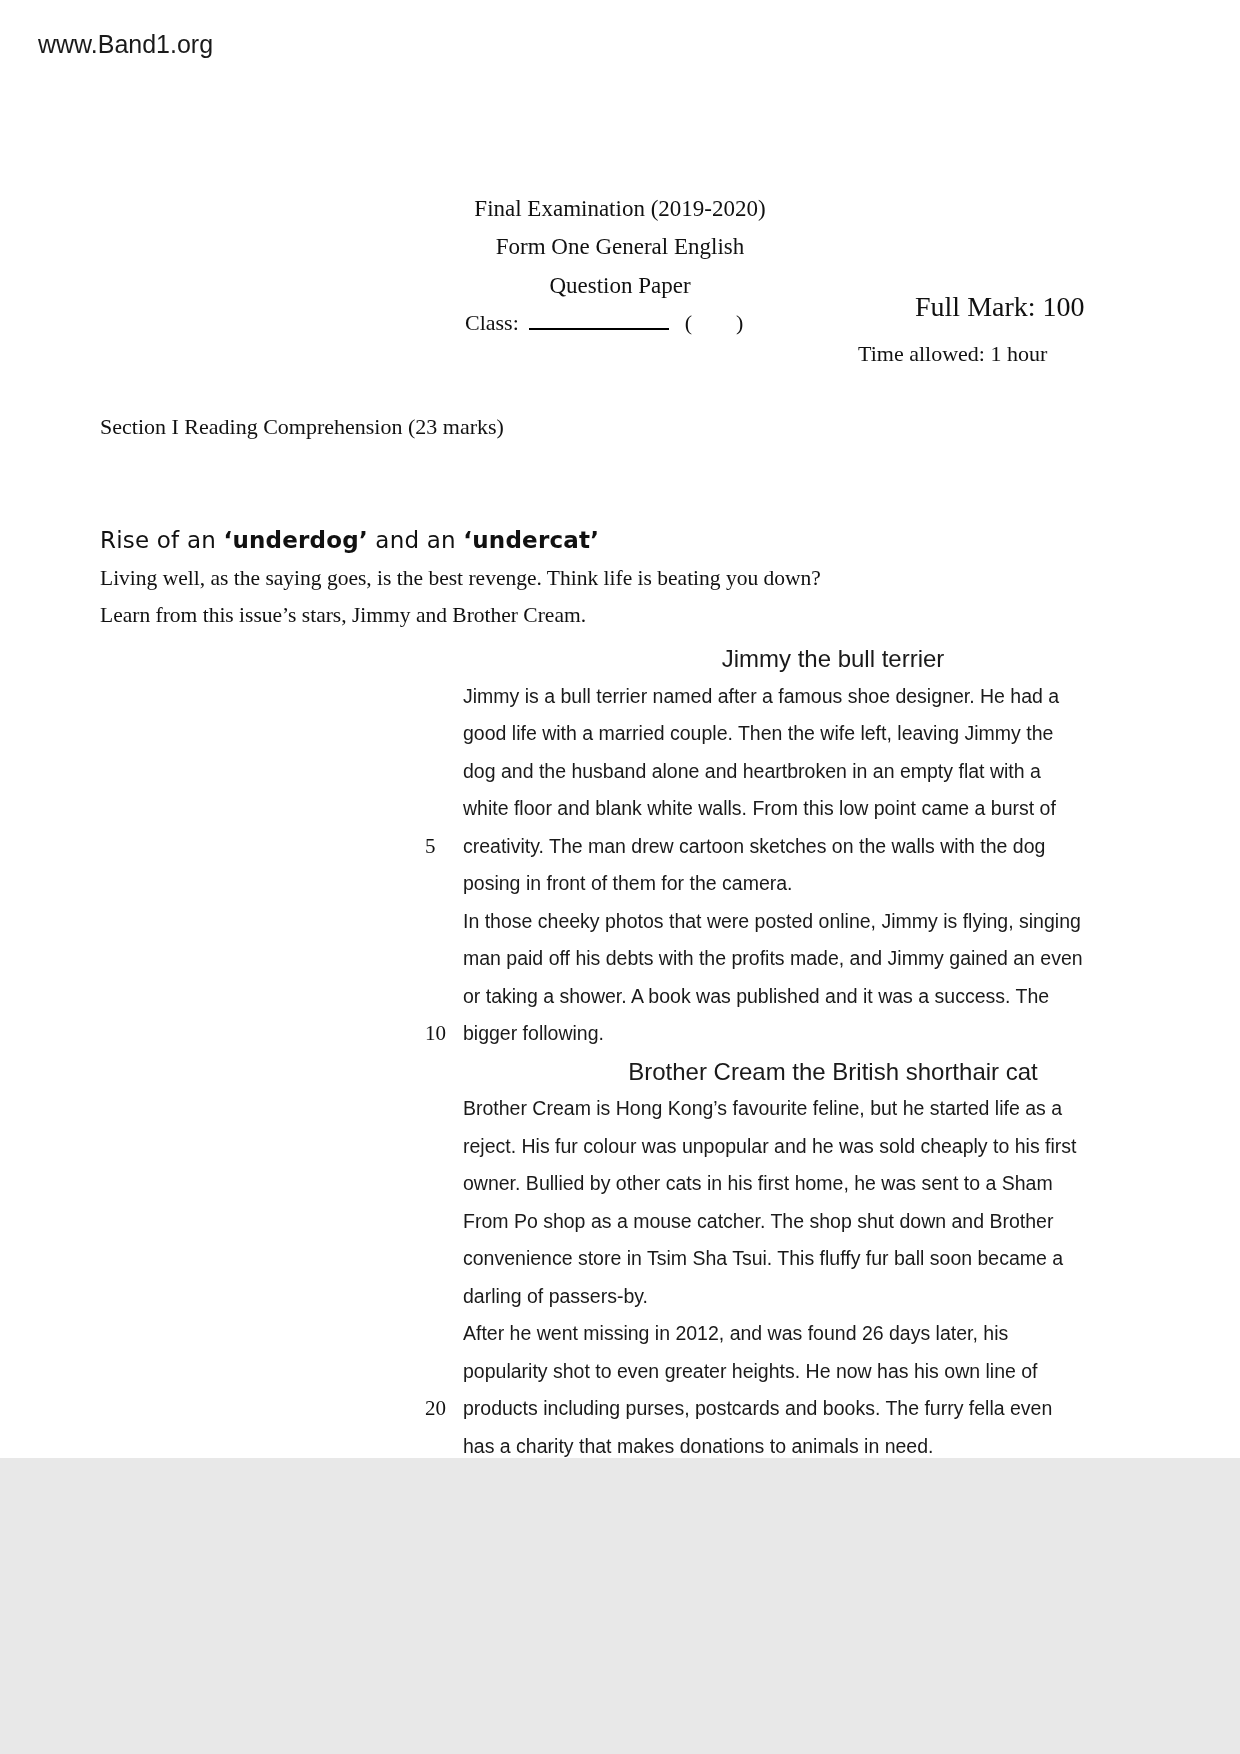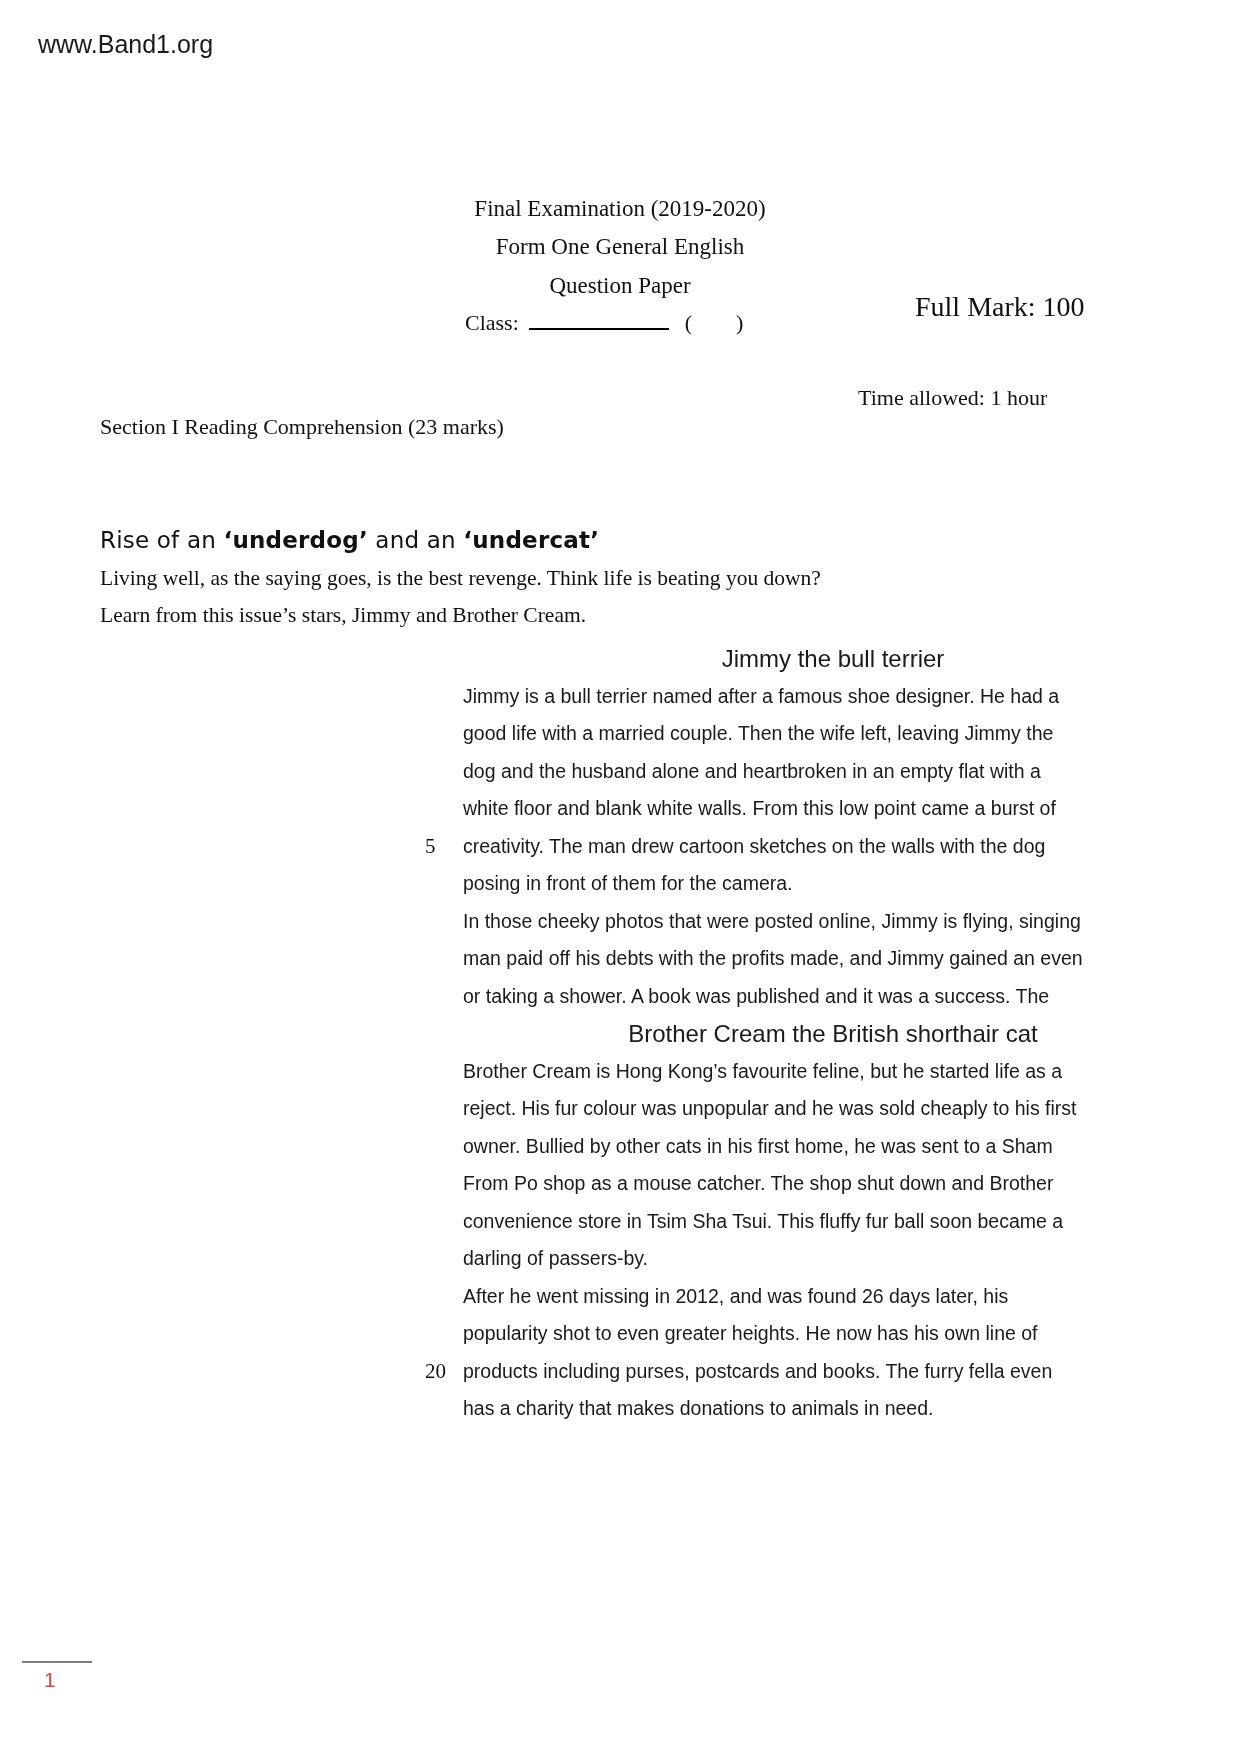--- a/index.html
+++ b/index.html
@@ -1,36 +1,36 @@
 <!DOCTYPE html>
 <html><head>
 <meta charset="utf-8">
 <style>
   html,body { margin:0; padding:0; background:#e8e8e8; }
   .page {
-    position:relative; width:1240px; height:1754px; margin:0 auto;
+    position:relative; width:1240px; height:1458px; margin:0 auto;
     background:#ffffff; color:#111;
     font-family:"Liberation Serif", serif; overflow:hidden;
   }
   .site {
     position:absolute; left:38px; top:30px;
     font-family:"Liberation Sans", sans-serif; font-size:25px; color:#1a1a1a;
   }
   .title-block {
     position:absolute; left:0; top:190px; width:1240px;
     text-align:center; font-size:23px; line-height:38.3px;
   }
   .class-row { position:absolute; left:465px; top:306px; font-size:22px; }
   .class-row .blank {
     display:inline-block; width:140px; height:22px; margin-left:10px;
     border-bottom:2px solid #000; vertical-align:baseline;
   }
   .class-row .paren { white-space:pre; margin-left:16px; }
   .fullmark  { position:absolute; left:915px; top:291px; font-size:28px; }
-  .timeallowed { position:absolute; left:858px; top:341px; font-size:22px;margin-top:44px; }
+  .timeallowed { position:absolute; left:858px; top:341px; font-size:22px; }
   .section-heading { position:absolute; left:100px; top:414px; font-size:22px; }
   .section-instruction { position:absolute; left:100px; top:451px; font-size:22px; }
   .article-title {
     position:absolute; left:100px; top:527px;
     font-family:"DejaVu Sans", sans-serif; font-size:23px; letter-spacing:0.2px;
   }
   .article-title .b { font-weight:bold; }
   .intro-1 { position:absolute; left:100px; top:566px; font-size:21.5px; }
   .intro-2 { position:absolute; left:100px; top:603px; font-size:21.5px; }
   .passage { position:absolute; left:425px; top:640px; width:780px; }
@@ -115,20 +115,24 @@
         <span class="p-text">In those cheeky photos that were posted online, Jimmy is flying, singing</span>
       </div>
       <div class="p-row">
         <span class="p-num"></span>
         <span class="p-text">man paid off his debts with the profits made, and Jimmy gained an even</span>
       </div>
       <div class="p-row">
         <span class="p-num"></span>
         <span class="p-text">or taking a shower. A book was published and it was a success. The</span>
       </div>
+      <div class="p-row">
+        <span class="p-num">10</span>
+        <span class="p-text">bigger following.</span>
+      </div>
       <div class="p-heading">Brother Cream the British shorthair cat</div>
       <div class="p-row">
         <span class="p-num"></span>
         <span class="p-text">Brother Cream is Hong Kong’s favourite feline, but he started life as a</span>
       </div>
       <div class="p-row">
         <span class="p-num"></span>
         <span class="p-text">reject. His fur colour was unpopular and he was sold cheaply to his first</span>
       </div>
       <div class="p-row">

